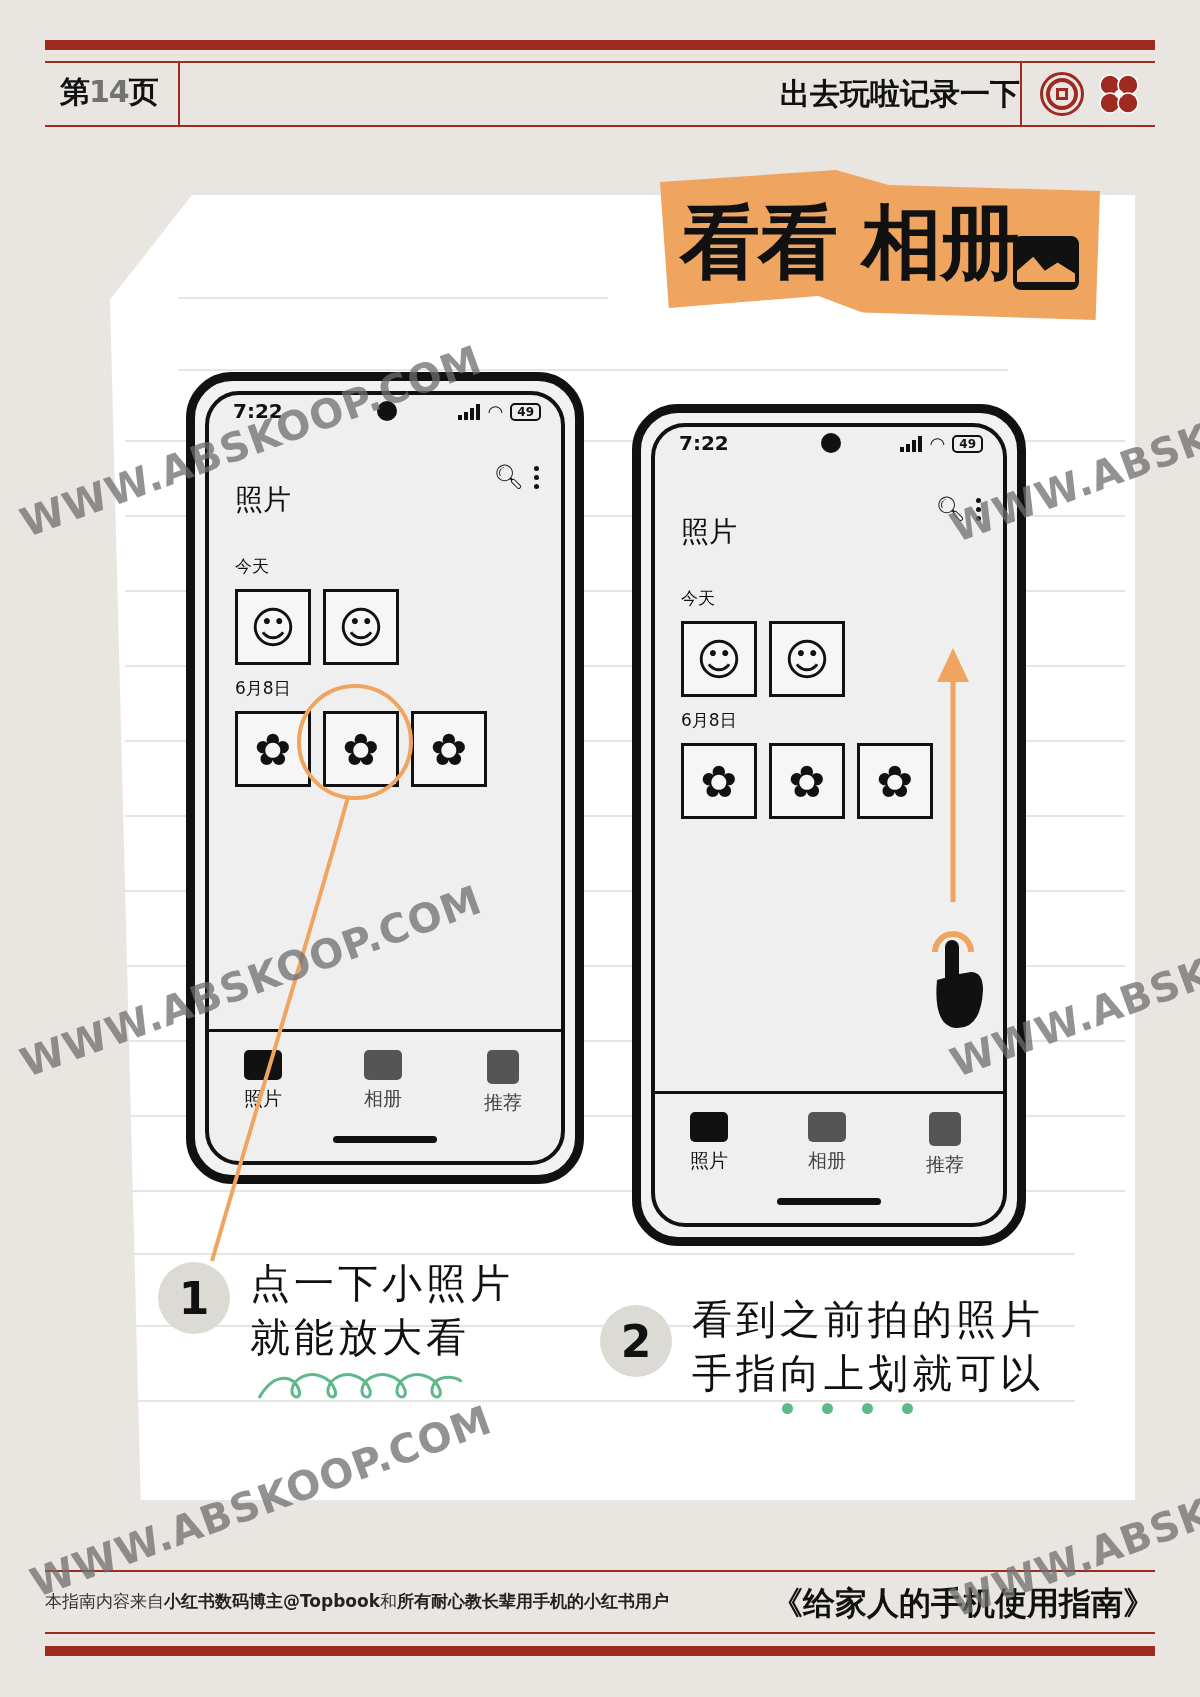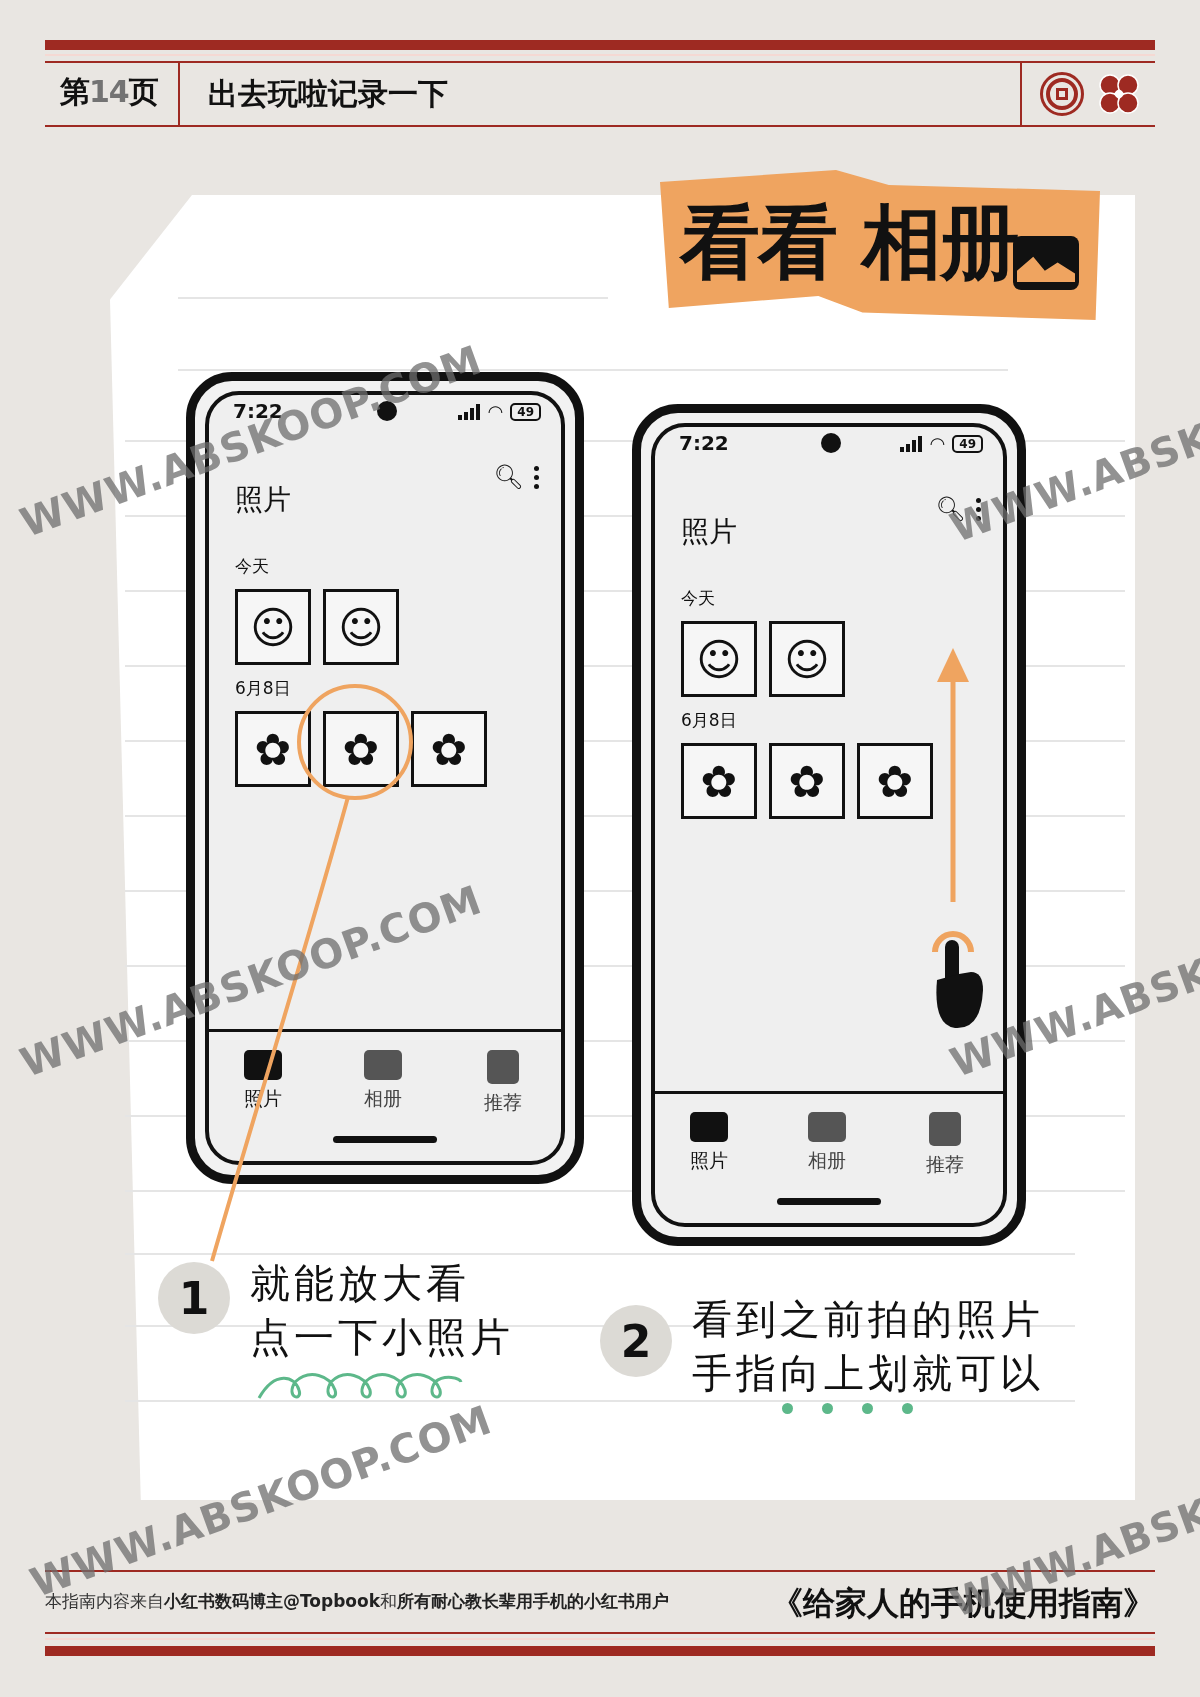--- a/index.html
+++ b/index.html
@@ -7,21 +7,21 @@
   .abs{position:absolute;}
   
   .hdr-bar{left:45px;top:40px;width:1110px;height:10px;background:#9e2a22;}
   .hdr-thin1{left:45px;top:54px;width:1110px;height:2px;background:#f5d9d3;}
   .hdr-line-top{left:45px;top:61px;width:1110px;height:2px;background:#9e2a22;}
   .hdr-line-bot{left:45px;top:125px;width:1110px;height:2px;background:#9e2a22;}
   .hdr-div1{left:178px;top:62px;width:2px;height:64px;background:#9e2a22;}
   .hdr-div2{left:1020px;top:62px;width:2px;height:64px;background:#9e2a22;}
   .page-num{left:60px;top:72px;font-size:30px;font-weight:bold;letter-spacing:-1px;}
   .page-num .n{color:#737373;}
-  .hdr-title{left:180px;top:74px;width:840px;text-align:left;font-size:30px;font-weight:bold;margin-left:28px;}
+  .hdr-title{left:180px;top:74px;width:840px;text-align:right;font-size:30px;font-weight:bold;}
   .coin{left:1040px;top:72px;width:44px;height:44px;border-radius:50%;border:3px solid #9e2a22;display:flex;align-items:center;justify-content:center;}
   .coin .in{width:32px;height:32px;border-radius:50%;border:4px solid #9e2a22;display:flex;align-items:center;justify-content:center;}
   .coin .sq{width:12px;height:12px;border:3px solid #9e2a22;}
   .clover{left:1097px;top:72px;width:44px;height:44px;}
   
   .paper{left:110px;top:195px;width:1025px;height:1305px;background:#fff;clip-path:polygon(8% 0,100% 0,100% 100%,3% 100%,0 8%);}
   .rule{height:2px;background:#e5e5e5;}
   
   .sticker{left:660px;top:170px;width:440px;height:150px;background:#efa460;clip-path:polygon(0 8%,40% 0,52% 10%,100% 14%,99% 100%,46% 95%,36% 84%,2% 92%);}
   .sticker-text{left:680px;top:190px;font-size:80px;font-weight:900;letter-spacing:-2px;color:#111;}
@@ -202,22 +202,22 @@
 <svg class="abs" style="left:925px;top:640px;" width="60" height="390">
   <path d="M28 262 L28 28" stroke="#efa460" stroke-width="5" fill="none"></path>
   <path d="M12 42 L28 8 L44 42 Z" fill="#efa460"></path>
   <path d="M10 312 A 18 18 0 0 1 46 312" stroke="#efa460" stroke-width="6" fill="none"></path>
   <rect x="20" y="300" width="14" height="60" rx="7" fill="#111"></rect>
   <path d="M12 340 Q 8 385 30 388 Q 56 390 58 350 Q 58 332 46 332 L 34 334 Z" fill="#111"></path>
 </svg>
 
 <div class="abs step-num" style="left:158px;top:1262px;">1</div>
 <div class="abs step-text" style="left:250px;top:1256px;">
+    <div>点一下小照片</div>
     <div>就能放大看</div>
-    <div>点一下小照片</div>
   </div>
 <svg class="abs" style="left:255px;top:1368px;" width="210" height="36">
     <path d="M4 30 C 20 2, 40 8, 44 22 C 48 34, 30 30, 40 14 C 55 0, 75 8, 80 22 C 84 34, 66 30, 76 14 C 90 0, 110 8, 115 22 C 118 34, 100 30, 110 14 C 125 0, 145 8, 150 22 C 153 34, 135 30, 145 14 C 160 0, 180 8, 185 22 C 188 34, 170 30, 180 14 C 190 6, 205 10, 206 14" stroke="#5db88a" stroke-width="3" fill="none"></path>
   </svg>
 
 <div class="abs step-num" style="left:600px;top:1305px;">2</div>
 <div class="abs step-text" style="left:692px;top:1292px;">
     <div>看到之前拍的照片</div>
     <div>手指向上划就可以</div>
   </div>

